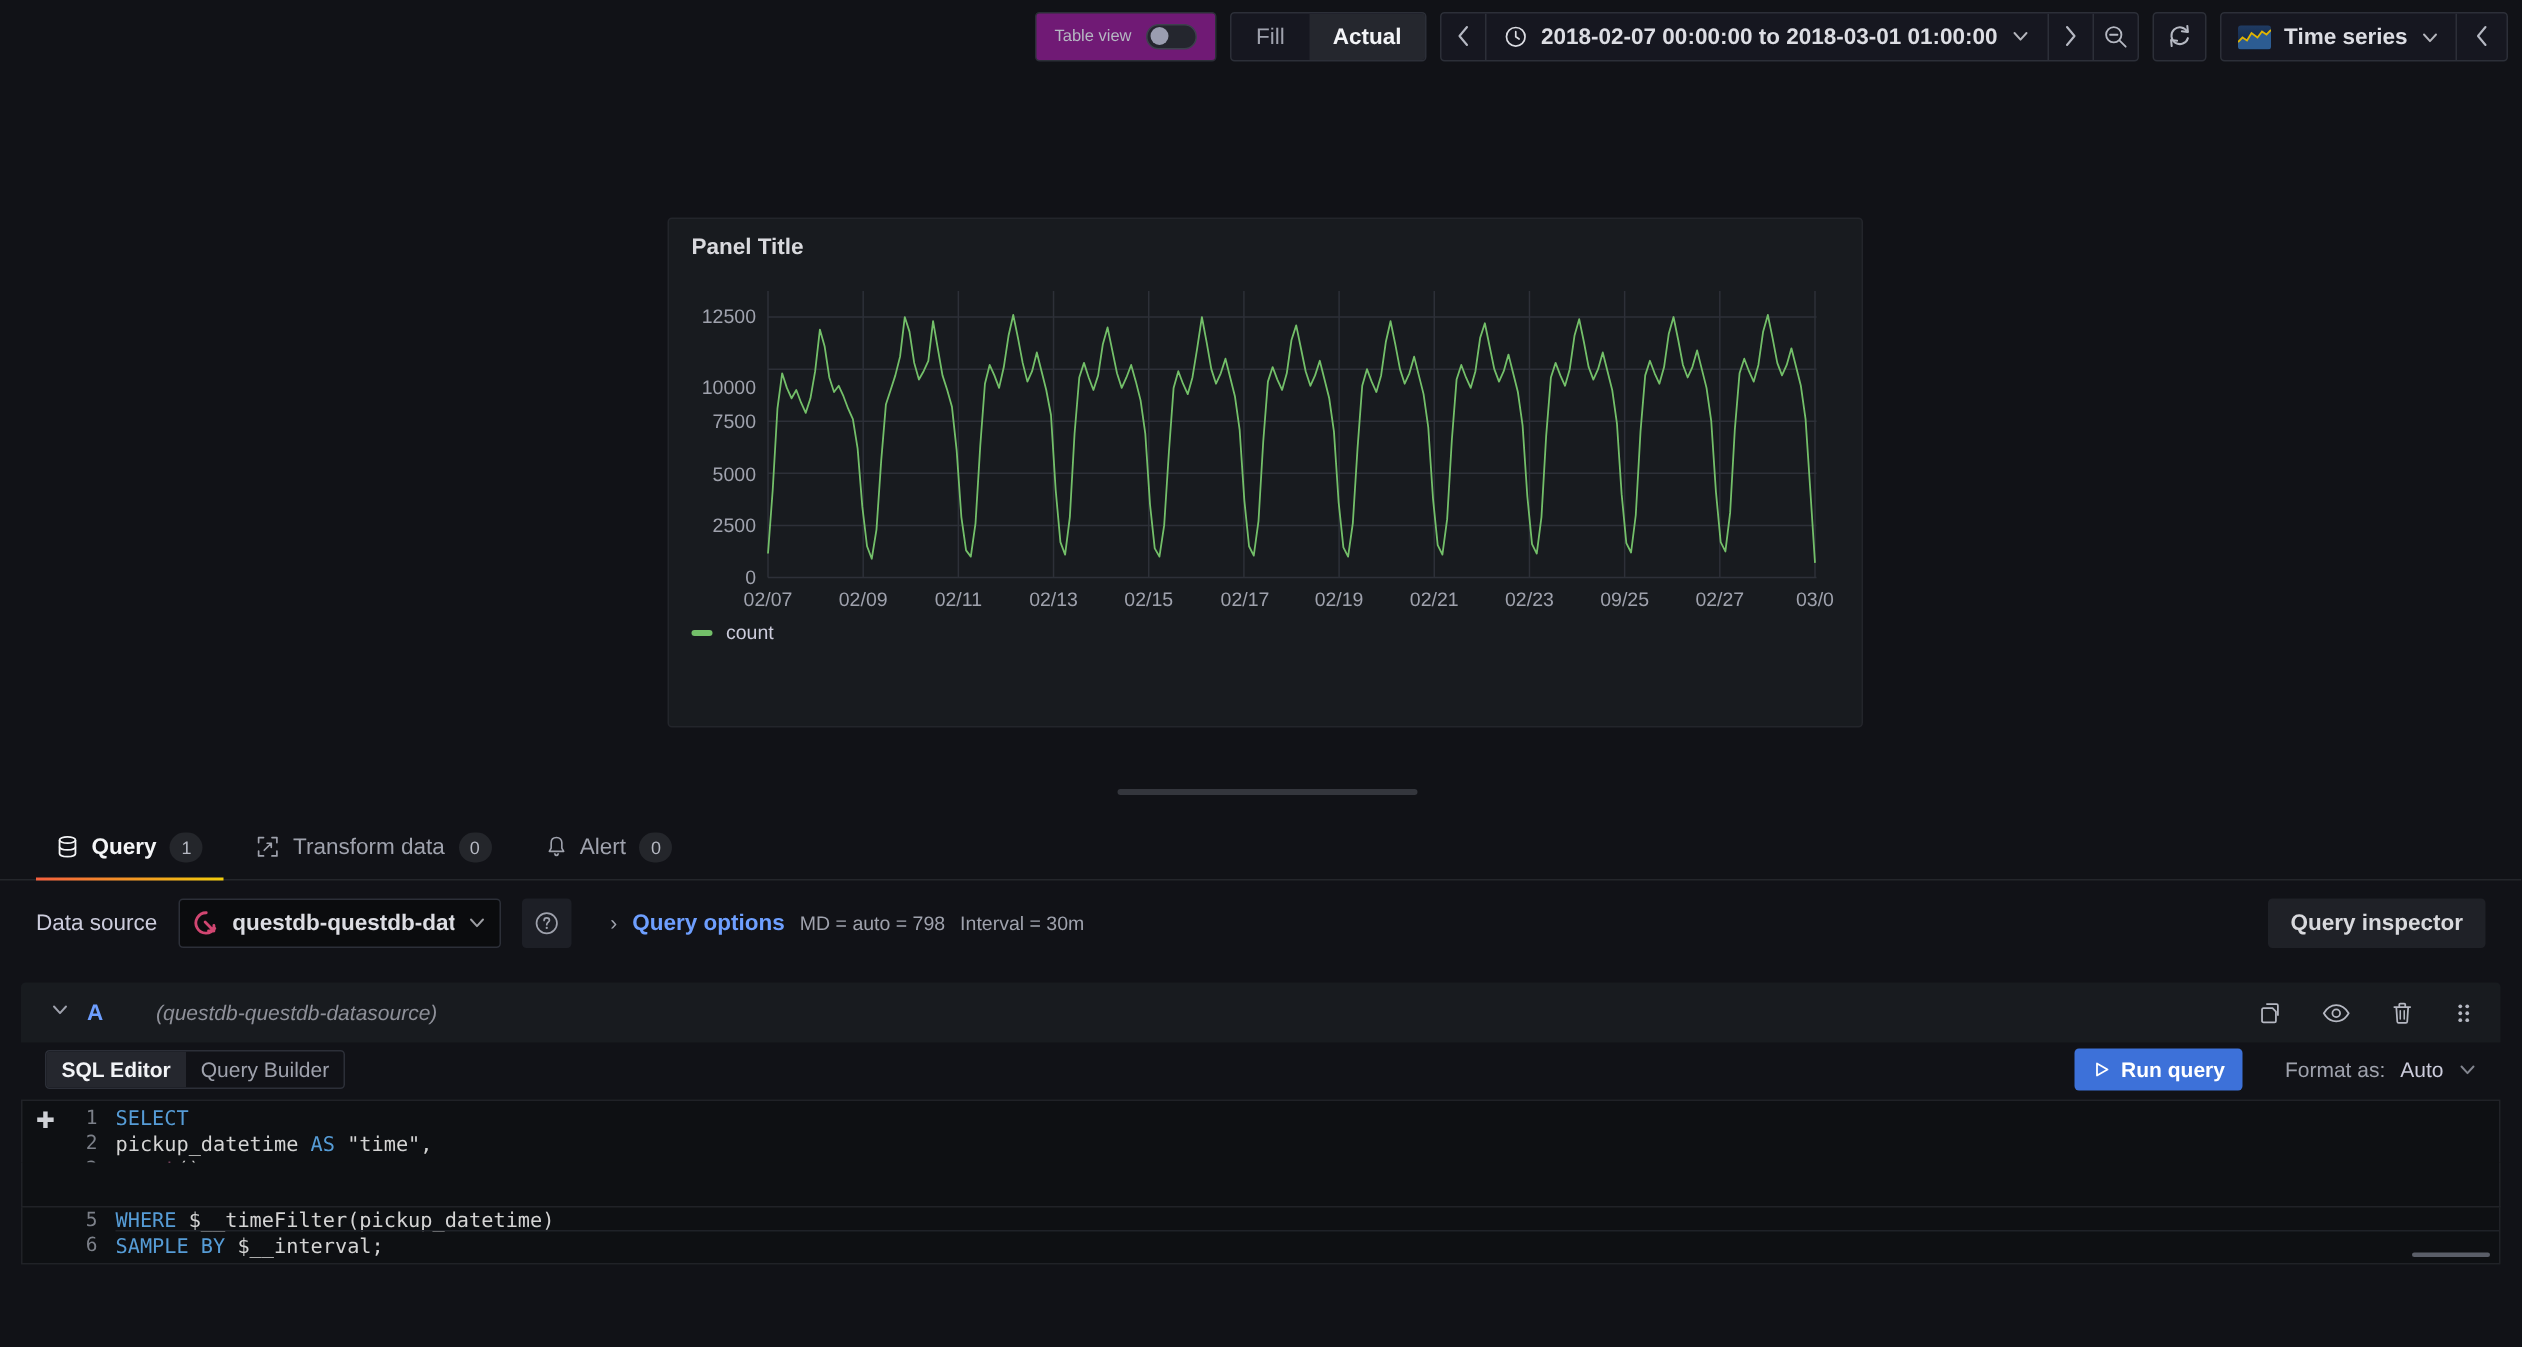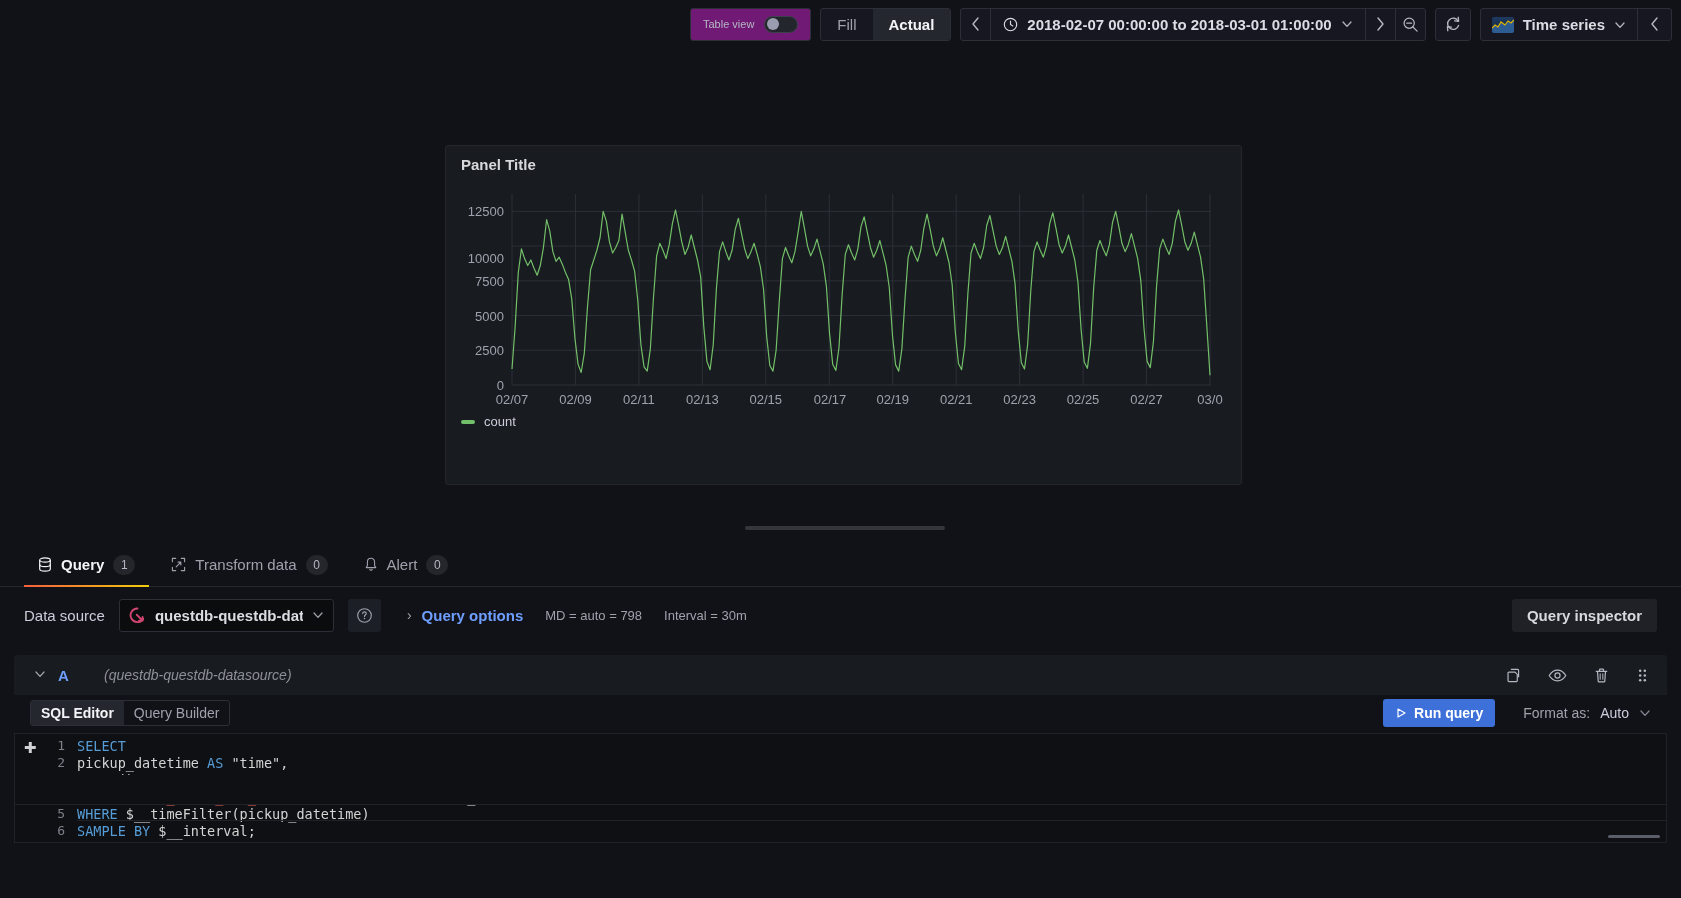--- a/index.html
+++ b/index.html
@@ -144,21 +144,21 @@
     font-size: 15px; font-weight: bold; color: #dcdde3; overflow: hidden;
   }
   .ds-name { flex: 1; white-space: nowrap; overflow: hidden; }
   .help-btn {
     display: flex; align-items: center; justify-content: center;
     width: 33px; height: 33px; border-radius: 3px; background: #1d1f26; color: #9fa2ad;
   }
   .qopts { display: flex; align-items: center; gap: 10px; margin-left: 12px; }
   .qopts .caret { color: #9fa2ad; font-size: 14px; }
   .qopts .title { font-size: 15px; font-weight: bold; color: #6e9fff; }
-  .qopts .meta { font-size: 13px; color: #9fa2ad; margin-left: 12px; }
+  .qopts .meta { font-size: 13px; color: #9fa2ad; margin-left: 0; }
   .query-inspector {
     margin-left: auto; display: flex; align-items: center; justify-content: center;
     height: 33px; padding: 0 15px; border-radius: 3px;
     background: #1f2127; color: #d8d9dd; font-size: 15px; font-weight: bold;
   }
 
   
   .qcard { position: absolute; left: 14px; top: 655px; width: 1653px; }
   .qhead {
     display: flex; align-items: center; height: 40px;
@@ -319,21 +319,21 @@
   <div class="xlabels">
       <div class="xlabel" style="left: 66px; top: 3px;">02/07</div>
       <div class="xlabel" style="left: 129.455px; top: 3px;">02/09</div>
       <div class="xlabel" style="left: 192.909px; top: 3px;">02/11</div>
       <div class="xlabel" style="left: 256.364px; top: 3px;">02/13</div>
       <div class="xlabel" style="left: 319.818px; top: 3px;">02/15</div>
       <div class="xlabel" style="left: 384px; top: 3px;">02/17</div>
       <div class="xlabel" style="left: 446.727px; top: 3px;">02/19</div>
       <div class="xlabel" style="left: 510.182px; top: 3px;">02/21</div>
       <div class="xlabel" style="left: 573.636px; top: 3px;">02/23</div>
-      <div class="xlabel" style="left: 637.091px; top: 3px;">02/25</div>
+      <div class="xlabel" style="left: 637.091px; top: 3px;">09/25</div>
       <div class="xlabel" style="left: 700.545px; top: 3px;">02/27</div>
       <div class="xlabel" style="left: 764px; top: 3px;">03/0</div>
     </div>
   <div class="legend">
     <span class="legend-swatch"></span>
     <span>count</span>
   </div>
 </div>
 
 <div class="drag-handle"></div>

